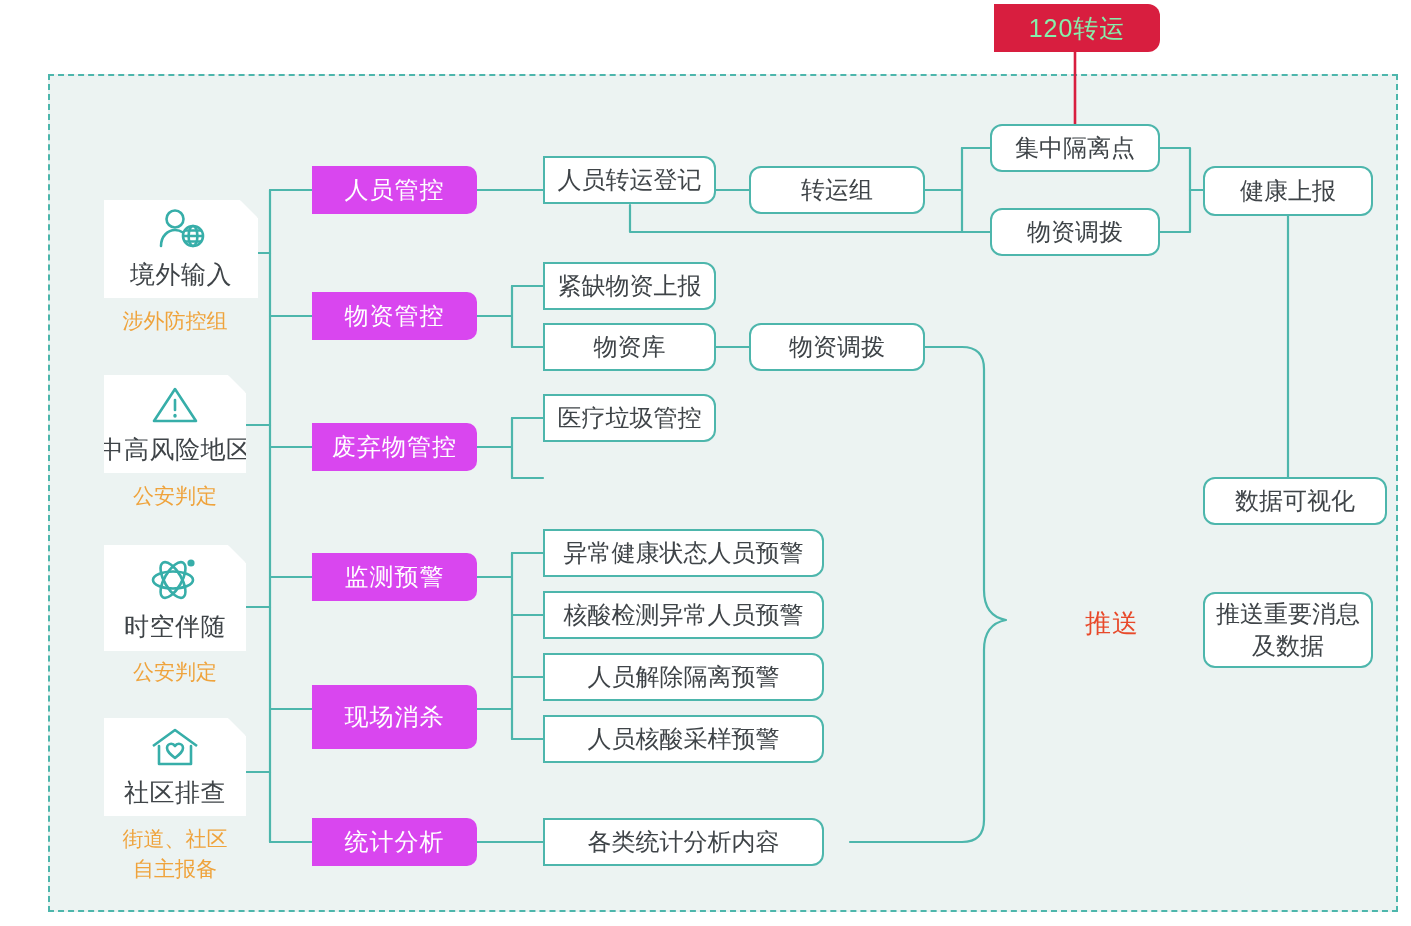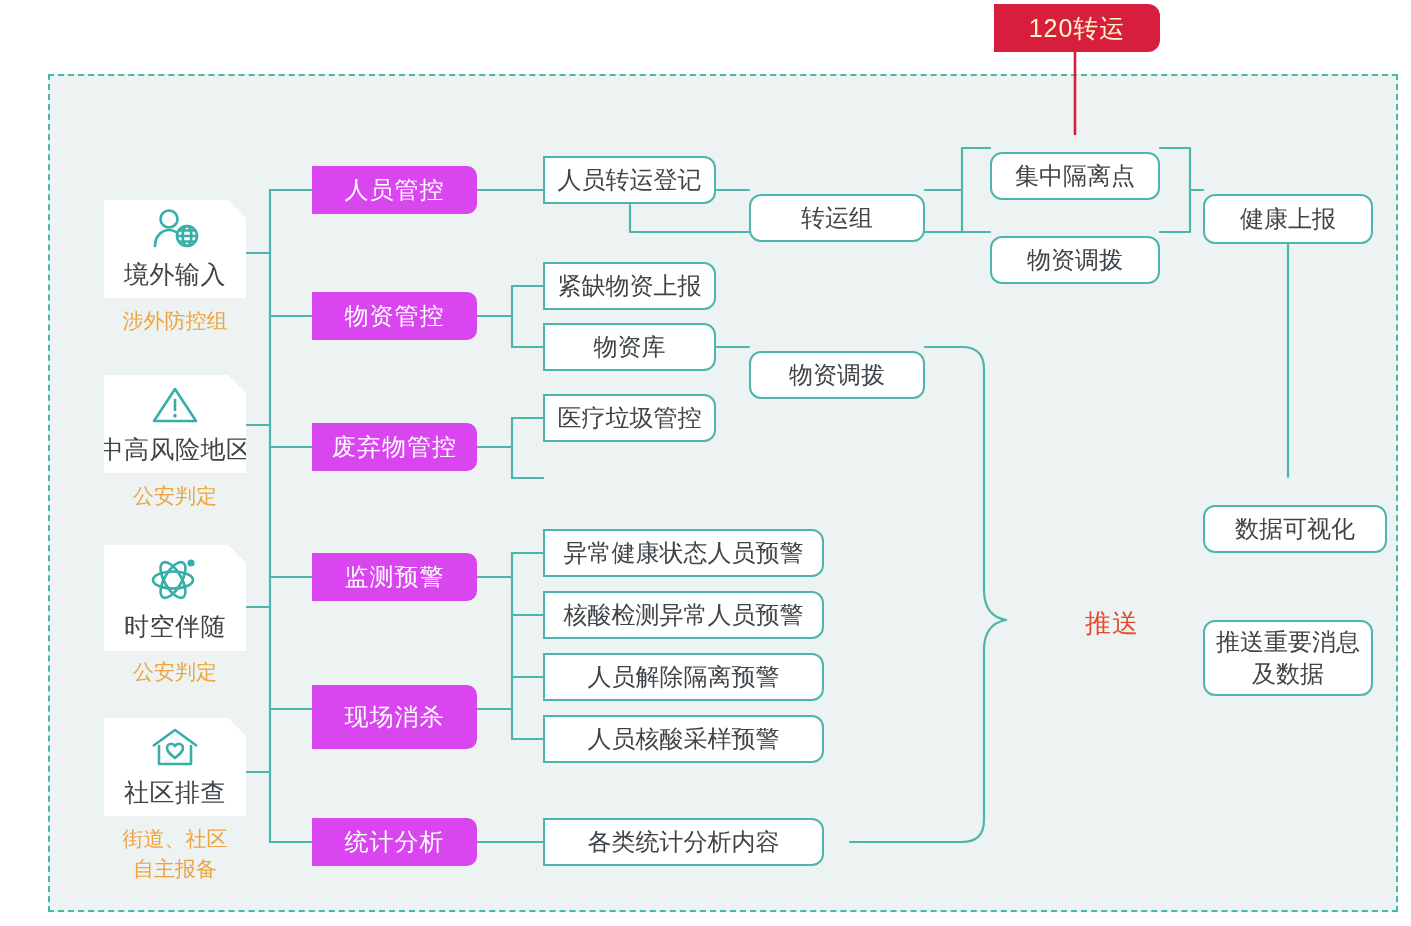--- a/index.html
+++ b/index.html
@@ -40,25 +40,25 @@
     font-size:24px;letter-spacing:1px;white-space:nowrap;
   }
 
   
   .node{
     position:absolute;background:#ffffff;border:2px solid #4db6ac;
     border-radius:0 12px 12px 0;box-sizing:border-box;
     display:flex;align-items:center;justify-content:center;text-align:center;
     font-size:24px;color:#3f4448;white-space:pre-line;line-height:32px;
   }
-  .node.allround{border-radius:12px;margin-top:28px;}
+  .node.allround{border-radius:12px;}
 
   
   .badge{
-    position:absolute;background:#d81e3f;color:#fef9c3;
+    position:absolute;background:#d81e3f;color:#86efac;
     border-radius:0 12px 12px 0;
     display:flex;align-items:center;justify-content:center;
     font-size:25px;letter-spacing:1px;white-space:nowrap;
   }
 
   .pushlabel{
     position:absolute;color:#e8492a;font-size:26px;letter-spacing:1px;white-space:nowrap;
   }
 </style>
 </head>
@@ -133,21 +133,21 @@
 
     <g fill="none" stroke="#d81e3f" stroke-width="2.6" stroke-linecap="round">
       <path d="M1075,52 V134"></path>
     </g>
   </svg>
 
   <div class="badge" style="left:994px;top:4px;width:166px;height:48px;">
     <span>120转运</span>
   </div>
 
-  <div class="srccard" style="left:104px;top:200px;width:142px;height:98px;">
+  <div class="srccard" style="left:104px;top:200px;width:154px;height:98px;">
     <span class="ic">
       <svg width="56" height="44" viewBox="0 0 56 44" fill="none" stroke="#37aea9" stroke-width="2.6">
         <circle cx="22" cy="11" r="8.5"></circle>
         <path d="M8,38 c0,-10 7,-16 14,-16 c3,0 5.5,.8 7.5,2.3" stroke-linecap="round"></path>
         <circle cx="40" cy="28" r="10"></circle>
         <ellipse cx="40" cy="28" rx="4.4" ry="10"></ellipse>
         <path d="M30,28 H50 M31.6,22.5 H48.4 M31.6,33.5 H48.4"></path>
       </svg>
     </span>
     <span class="nm">境外输入</span>

